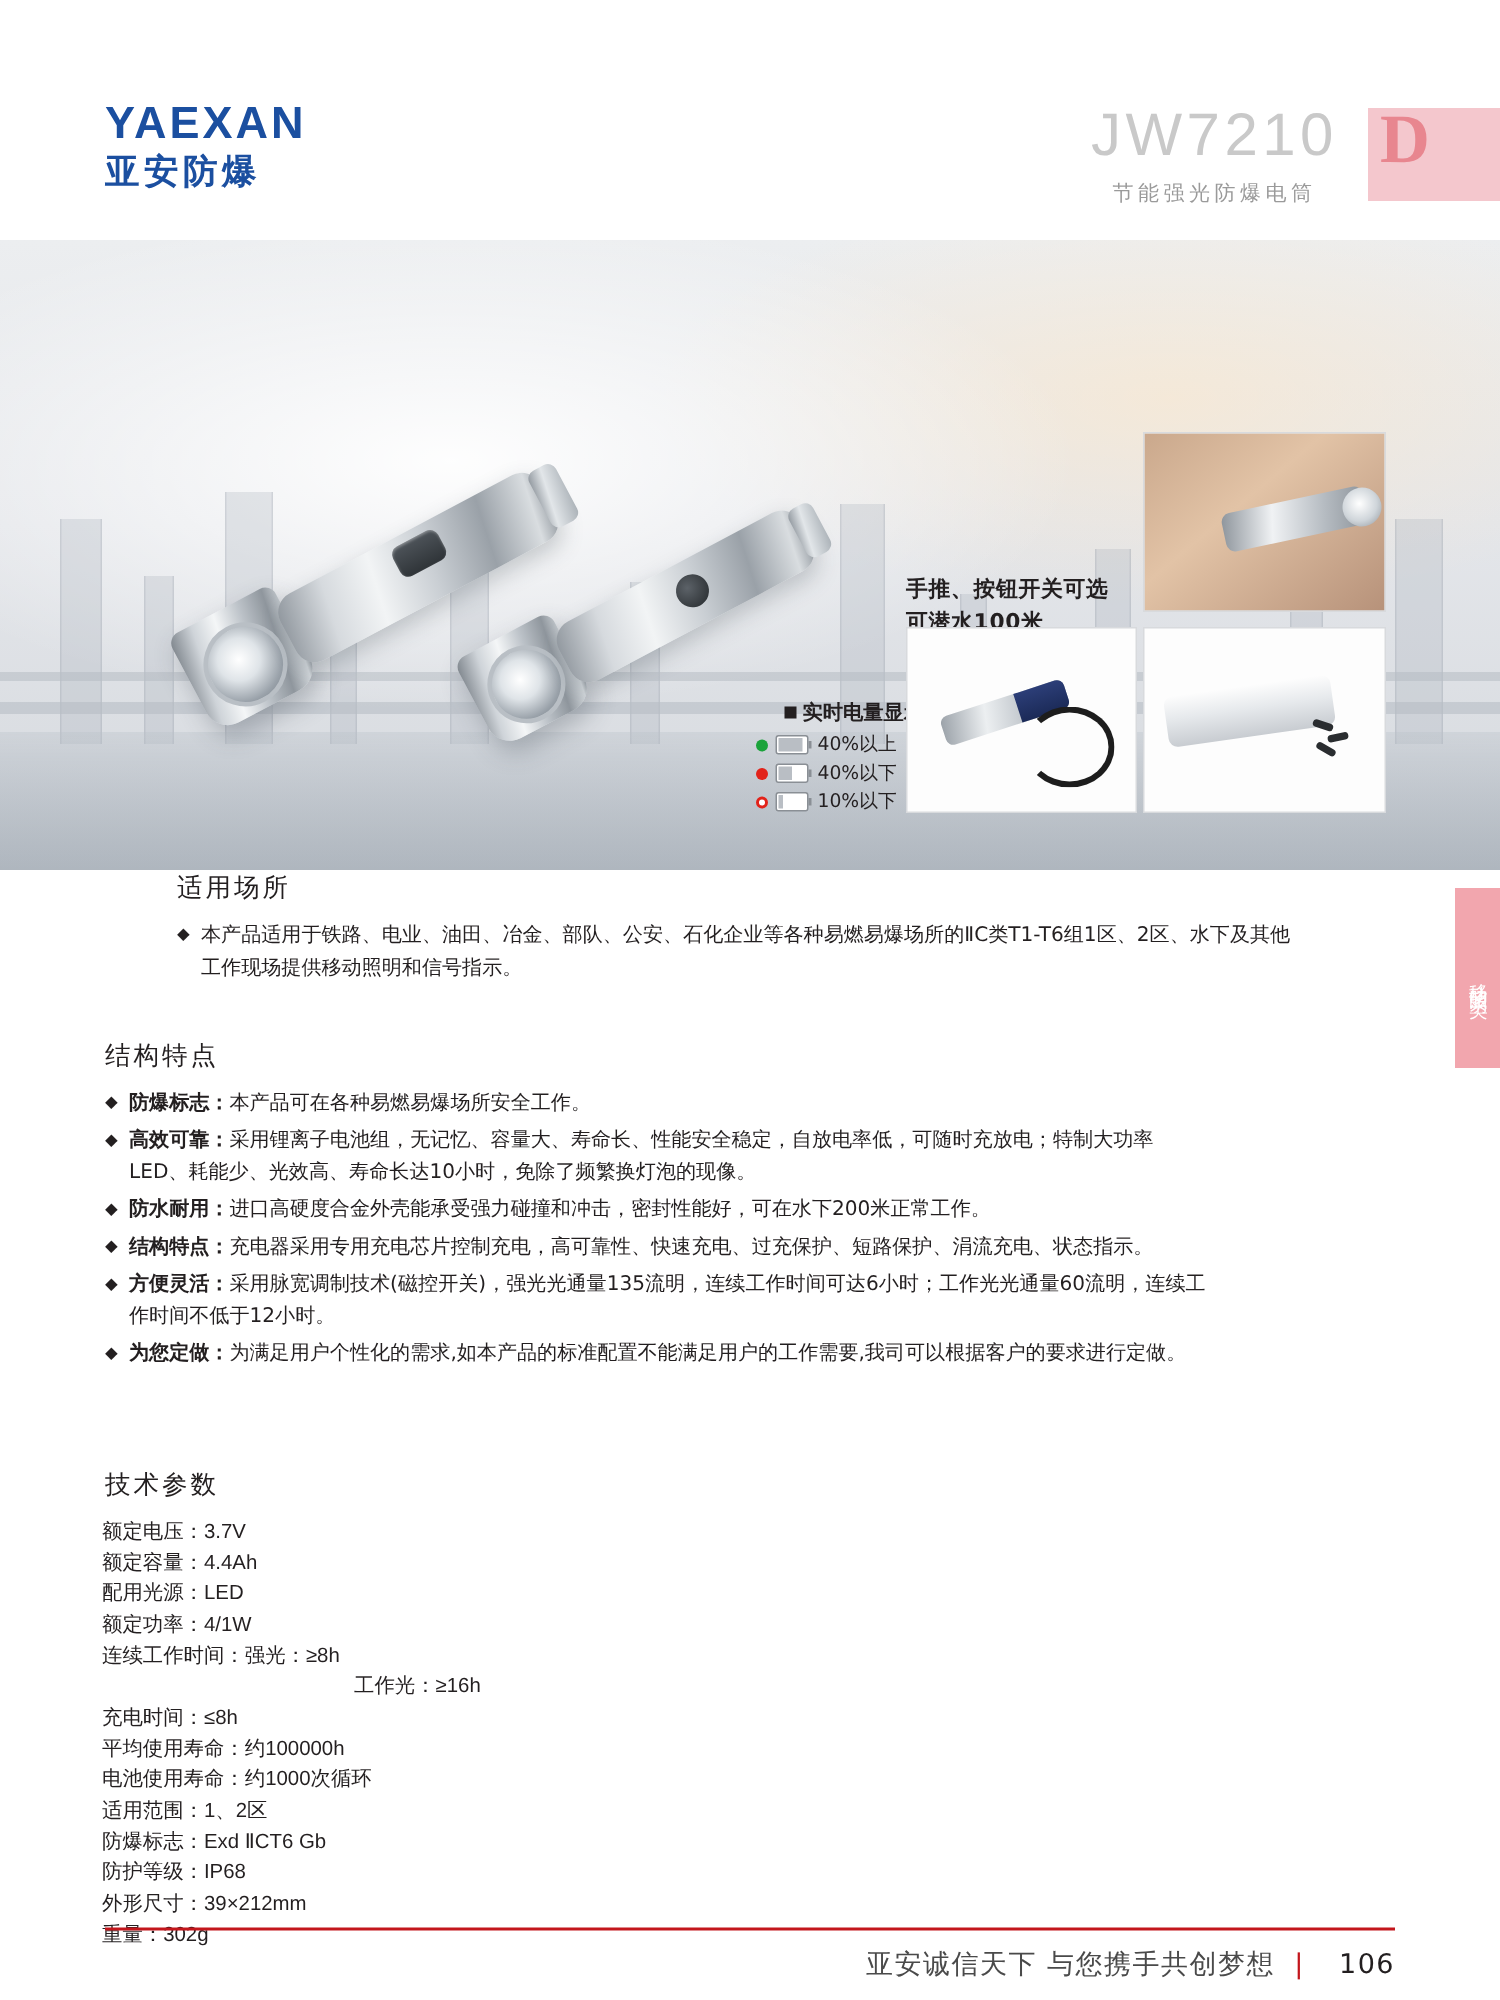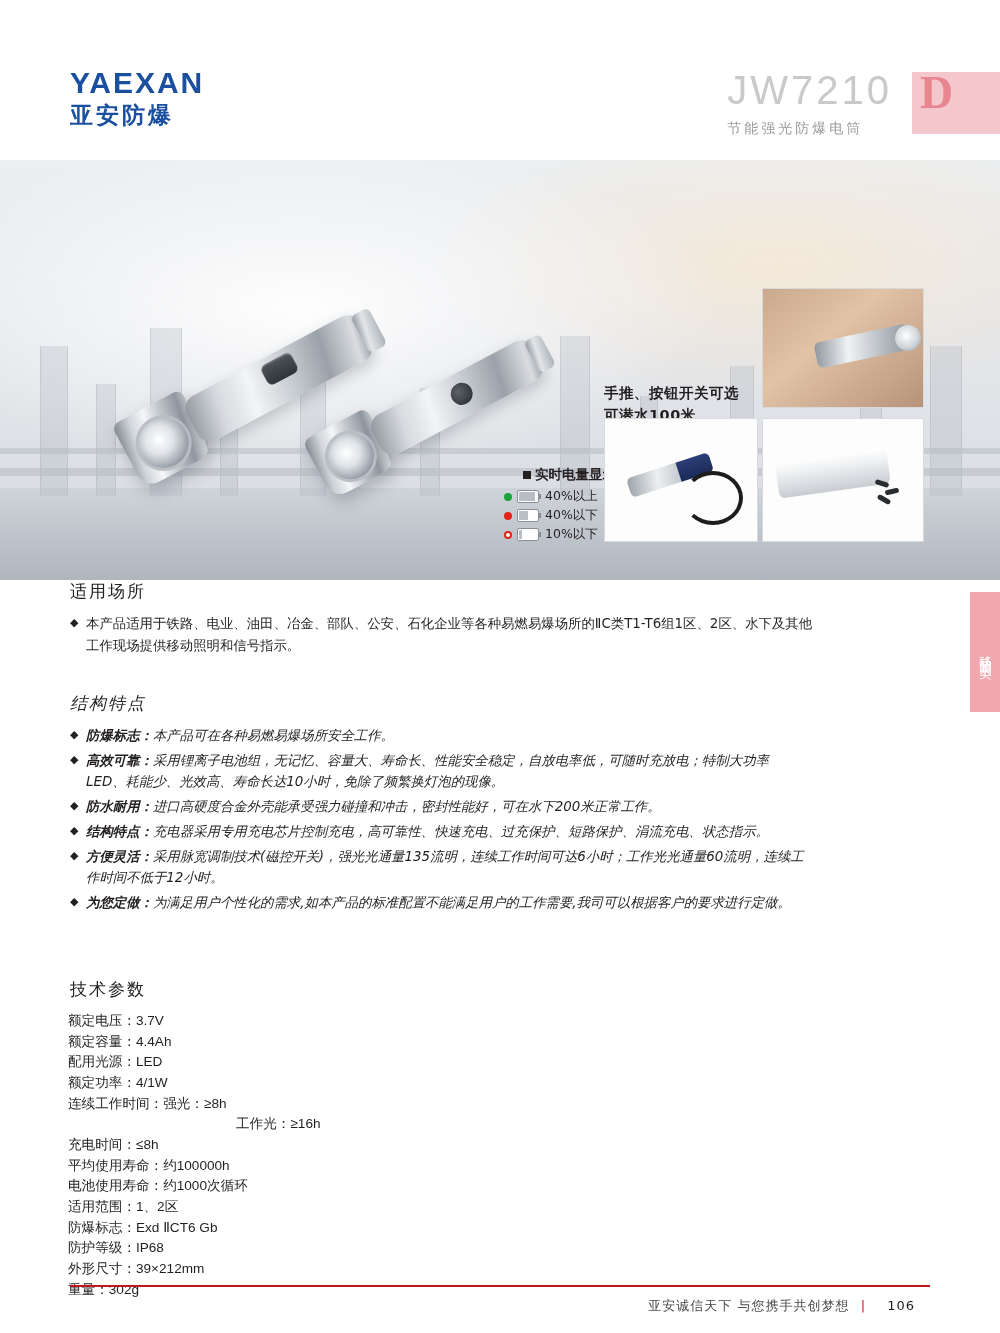--- a/index.html
+++ b/index.html
@@ -49,21 +49,21 @@
     font-size: 23px;
     letter-spacing: 3px;
     color: #1b4fa0;
     margin-top: 6px;
     line-height: 1;
   }
   .model-block {
     position: absolute;
     right: 108px;
     top: 70px;
-    text-align: left;
+    text-align: center;
   }
   .model-code {
     font-size: 40px;
     color: #c9c9c9;
     letter-spacing: 3px;
     line-height: 1;
     font-family: "Liberation Sans", sans-serif;
   }
   .model-name {
     font-size: 14px;
@@ -366,25 +366,25 @@
   }
   .bullet-list .txt {
     flex: 1;
     max-width: 858px;
   }
   .lbl {
     font-weight: bold;
   }
   .block-applies {
     position: absolute;
-    top: 0; left: 0; width: 820px;
+    top: 0; left: 0; width: 820px; padding-left: 48px;
   }
   .block-features {
     position: absolute;
-    top: 112px; left: 0; width: 804px; font-style: italic;
+    top: 112px; left: 0; width: 804px;
   }
   .block-specs {
     position: absolute;
     top: 398px; left: 0; width: 1000px;
   }
   .spec-list {
     margin: 10px 16px 0 68px;
     font-family: Liberation Sans, sans-serif;
     font-size: 13.6px;
     line-height: 1.52;
@@ -403,23 +403,23 @@
     height: 54px;
   }
   .footer-rule {
     position: absolute;
     left: 70px; right: 70px; top: 6px;
     height: 2px;
     background: #c3161c;
   }
   .footer-text {
     position: absolute;
-    right: 85px; top: 18px;
-    font-family: "DejaVu Sans", sans-serif;
-    font-size: 13px;
+    right: 70px; top: 18px;
+    font-family: "DejaVu Sans", sans-serif;
+    font-size: 18px;
     color: #4a4a4a;
     letter-spacing: 1px;
   }
   .footer-text .pg {
     color: #231f20;
     margin-left: 10px;
   }
   .footer-text .sep {
     color: #c3161c;
     margin: 0 6px;

